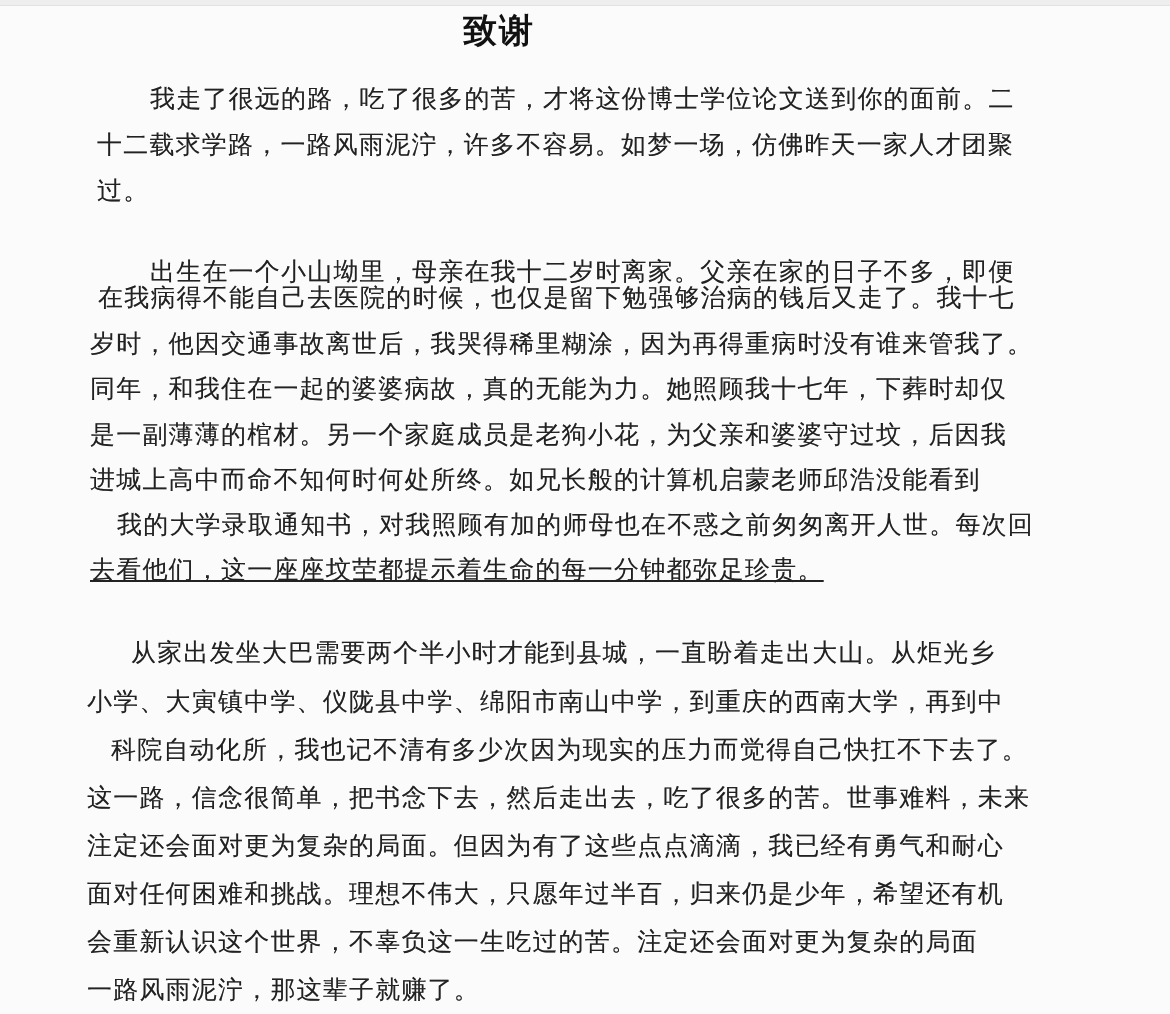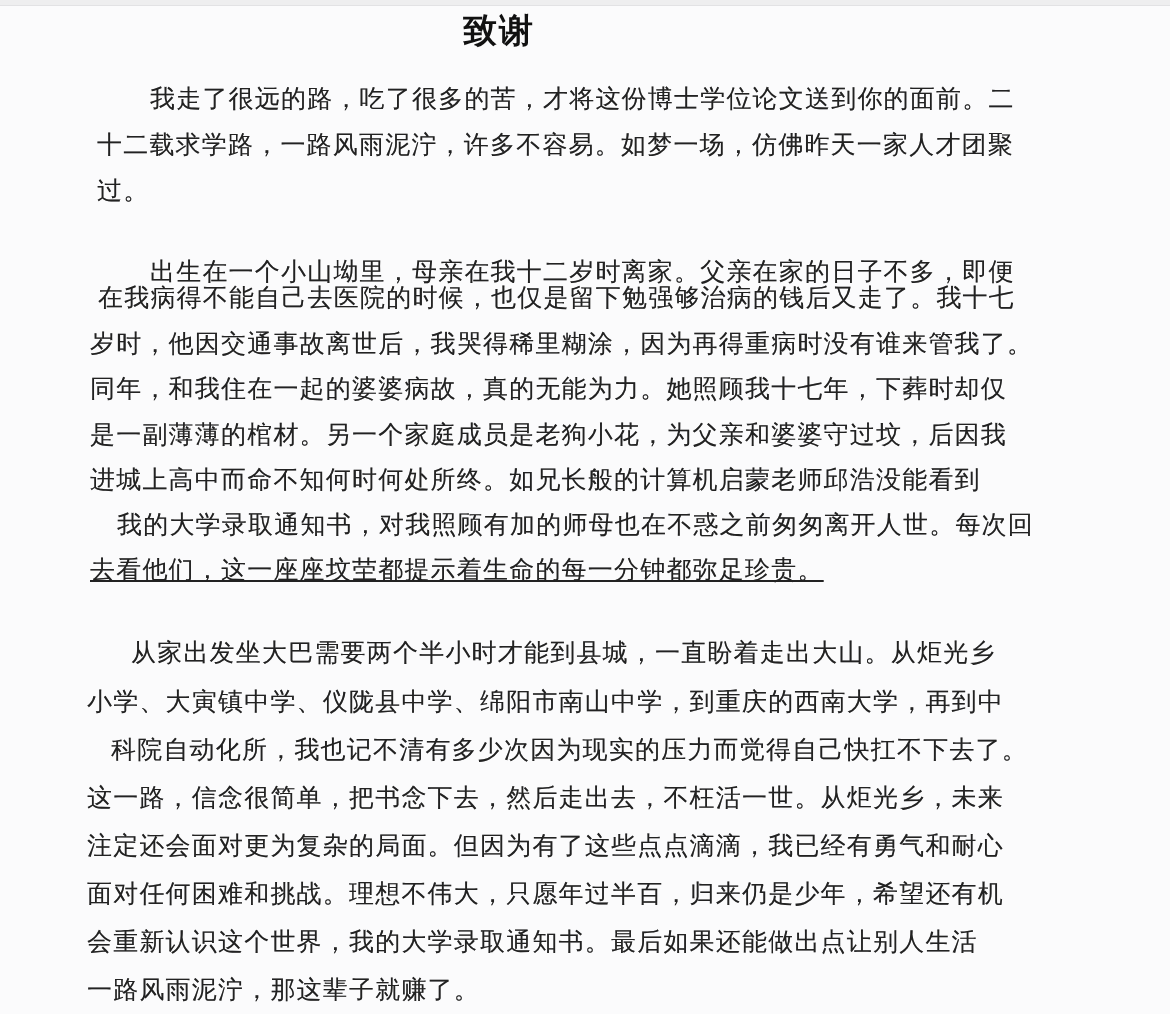--- a/index.html
+++ b/index.html
@@ -82,20 +82,20 @@
     <div class="line" style="left:90px;  top:420px;">是一副薄薄的棺材。另一个家庭成员是老狗小花，为父亲和婆婆守过坟，后因我</div>
     <div class="line" style="left:90px;  top:465px;">进城上高中而命不知何时何处所终。如兄长般的计算机启蒙老师邱浩没能看到</div>
     <div class="line" style="left:90px;  top:510px;margin-left:27px;">我的大学录取通知书，对我照顾有加的师母也在不惑之前匆匆离开人世。每次回</div>
     <div class="line" style="left:90px;  top:555px;text-decoration:underline;">去看他们，这一座座坟茔都提示着生命的每一分钟都弥足珍贵。</div>
   </div>
 
   <div class="para">
     <div class="line" style="left:131px; top:638px;">从家出发坐大巴需要两个半小时才能到县城，一直盼着走出大山。从炬光乡</div>
     <div class="line" style="left:87px;  top:687px;">小学、大寅镇中学、仪陇县中学、绵阳市南山中学，到重庆的西南大学，再到中</div>
     <div class="line" style="left:87px;  top:735px;margin-left:24px;">科院自动化所，我也记不清有多少次因为现实的压力而觉得自己快扛不下去了。</div>
-    <div class="line" style="left:87px;  top:783px;">这一路，信念很简单，把书念下去，然后走出去，不枉活一世。从炬光乡，未来</div>
+    <div class="line" style="left:87px;  top:783px;">这一路，信念很简单，把书念下去，然后走出去，吃了很多的苦。世事难料，未来</div>
     <div class="line" style="left:87px;  top:831px;text-align:center;">注定还会面对更为复杂的局面。但因为有了这些点点滴滴，我已经有勇气和耐心</div>
     <div class="line" style="left:87px;  top:879px;text-align:center;">面对任何困难和挑战。理想不伟大，只愿年过半百，归来仍是少年，希望还有机</div>
-    <div class="line" style="left:87px;  top:927px;">会重新认识这个世界，我的大学录取通知书。最后如果还能做出点让别人生活</div>
+    <div class="line" style="left:87px;  top:927px;">会重新认识这个世界，不辜负这一生吃过的苦。注定还会面对更为复杂的局面</div>
     <div class="line" style="left:87px;  top:975px;">一路风雨泥泞，那这辈子就赚了。</div>
   </div>
 
 </div>
 
 </body></html>

